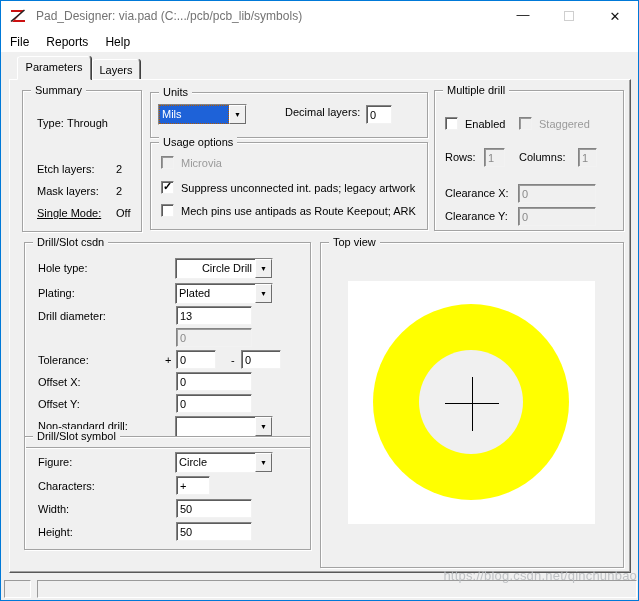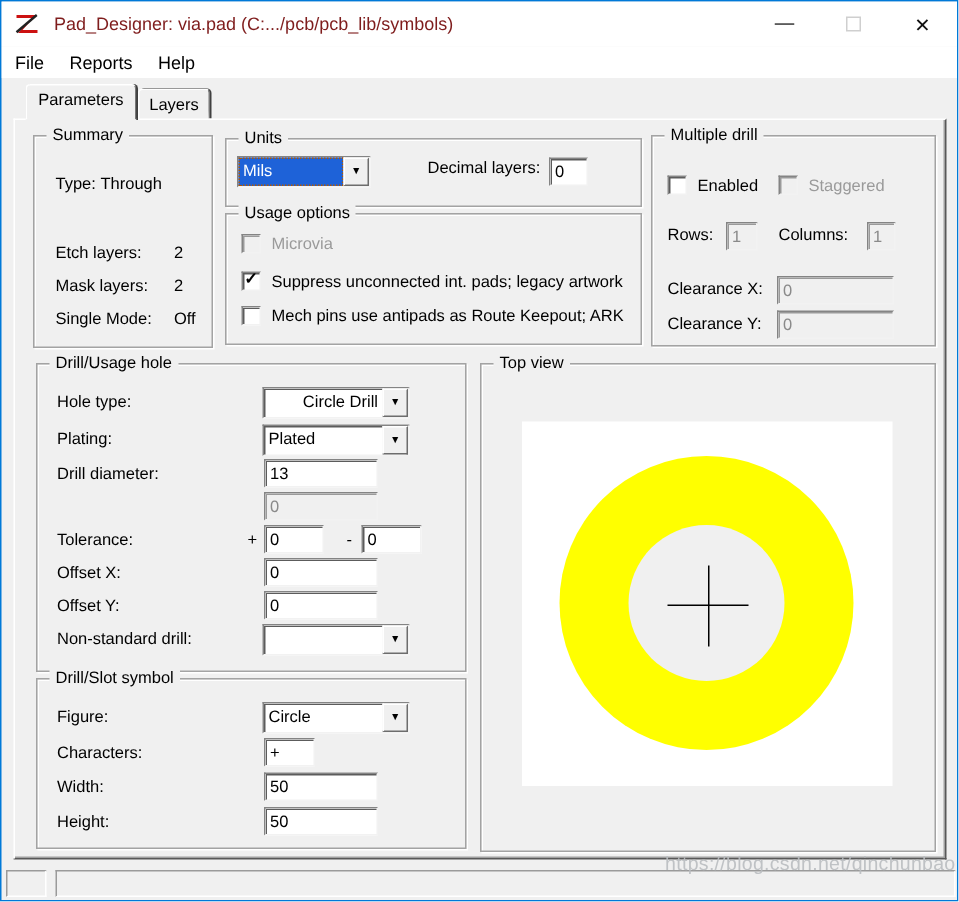--- a/index.html
+++ b/index.html
@@ -2,21 +2,21 @@
 <html><head>
 <meta charset="utf-8">
 <style>
   * { margin:0; padding:0; box-sizing:border-box; }
   html,body { width:639px; height:601px; background:#ffffff; font-family:"Liberation Sans", sans-serif; }
   .window { position:relative; width:639px; height:601px; background:#f0f0f0; border:1px solid #0079d8; overflow:hidden; }
 
   
   .titlebar { position:absolute; top:0; left:0; width:100%; height:30px; background:#ffffff; display:flex; align-items:center; }
   .app-icon { width:18px; height:16px; margin-left:9px; display:flex; align-items:center; }
-  .title-text { margin-left:8px; font-size:12px; color:#7f1d1d; }
+  .title-text { margin-left:8px; font-size:12px; color:#737373; }
   .winbtns { position:absolute; right:0; top:0; height:30px; display:flex; }
   .winbtn { width:46px; height:30px; display:flex; align-items:center; justify-content:center; font-size:13px; color:#111; }
   .winbtn .maxbox { width:10px; height:10px; border:1px solid #cfcfcf; }
   .winbtn.min span { position:relative; top:-2px; }
 
   
   .menubar { position:absolute; top:30px; left:0; width:100%; height:21px; background:#ffffff; display:flex; align-items:center; padding-left:9px; gap:17px; }
   .menu-item { font-size:12px; color:#000; }
 
   
@@ -103,21 +103,21 @@
       </div>
       <div class="row" style="left:14px; top:72px;">
         <span class="lab" style="width:79px;">Etch layers:</span>
         <span>2</span>
       </div>
       <div class="row" style="left:14px; top:94px;">
         <span class="lab" style="width:79px;">Mask layers:</span>
         <span>2</span>
       </div>
       <div class="row" style="left:14px; top:116px;">
-        <span class="lab" style="width:79px;">Single Mode:</span>
+        <span class="lab" style="width:79px;text-decoration:underline;">Single Mode:</span>
         <span>Off</span>
       </div>
     </div>
 
     <div class="group" style="left:140px; top:12px; width:278px; height:46px;">
       <span class="group-title">Units</span>
       <div class="combo" style="position:absolute; left:7px; top:11px; width:89px;">
         <span class="combo-text selected">Mils</span>
         <span class="combo-btn">▼</span>
       </div>
@@ -165,21 +165,21 @@
         <span>Clearance X:</span>
       </div>
       <input class="field disabled" style="position: absolute; left: 83px; top: 93px; width: 78px;" readonly="" value="0">
       <div class="row" style="left:10px; top:119px;">
         <span>Clearance Y:</span>
       </div>
       <input class="field disabled" style="position: absolute; left: 83px; top: 116px; width: 78px;" readonly="" value="0">
     </div>
 
     <div class="group" style="left:14px; top:162px; width:287px; height:206px;">
-      <span class="group-title">Drill/Usage hole</span>
+      <span class="group-title">Drill/Slot csdn</span>
       <div class="row" style="left:13px; top:19px;">
           <span>Hole type:</span>
         </div>
       <div class="combo" style="position:absolute; left:150px; top:15px; width:98px;text-align:right;">
         <span class="combo-text">Circle Drill</span>
         <span class="combo-btn">▼</span>
       </div>
       <div class="row" style="left:13px; top:44px;text-align:right;">
           <span>Plating:</span>
         </div>
@@ -213,21 +213,21 @@
       <input class="field" style="position: absolute; left: 151px; top: 151px; width: 76px;" readonly="" value="0">
       <div class="row" style="left:13px; top:177px;">
           <span>Non-standard drill:</span>
         </div>
       <div class="combo" style="position:absolute; left:150px; top:173px; width:98px;">
         <span class="combo-text"></span>
         <span class="combo-btn">▼</span>
       </div>
     </div>
 
-    <div class="group" style="left:14px; top:372px; width:287px; height:114px;">
+    <div class="group" style="left:14px; top:356px; width:287px; height:114px;">
       <span class="group-title">Drill/Slot symbol</span>
       <div class="row" style="left:13px; top:19px;">
           <span>Figure:</span>
         </div>
       <div class="combo" style="position:absolute; left:150px; top:15px; width:98px;">
         <span class="combo-text">Circle</span>
         <span class="combo-btn">▼</span>
       </div>
       <div class="row" style="left:13px; top:43px;">
           <span>Characters:</span>

